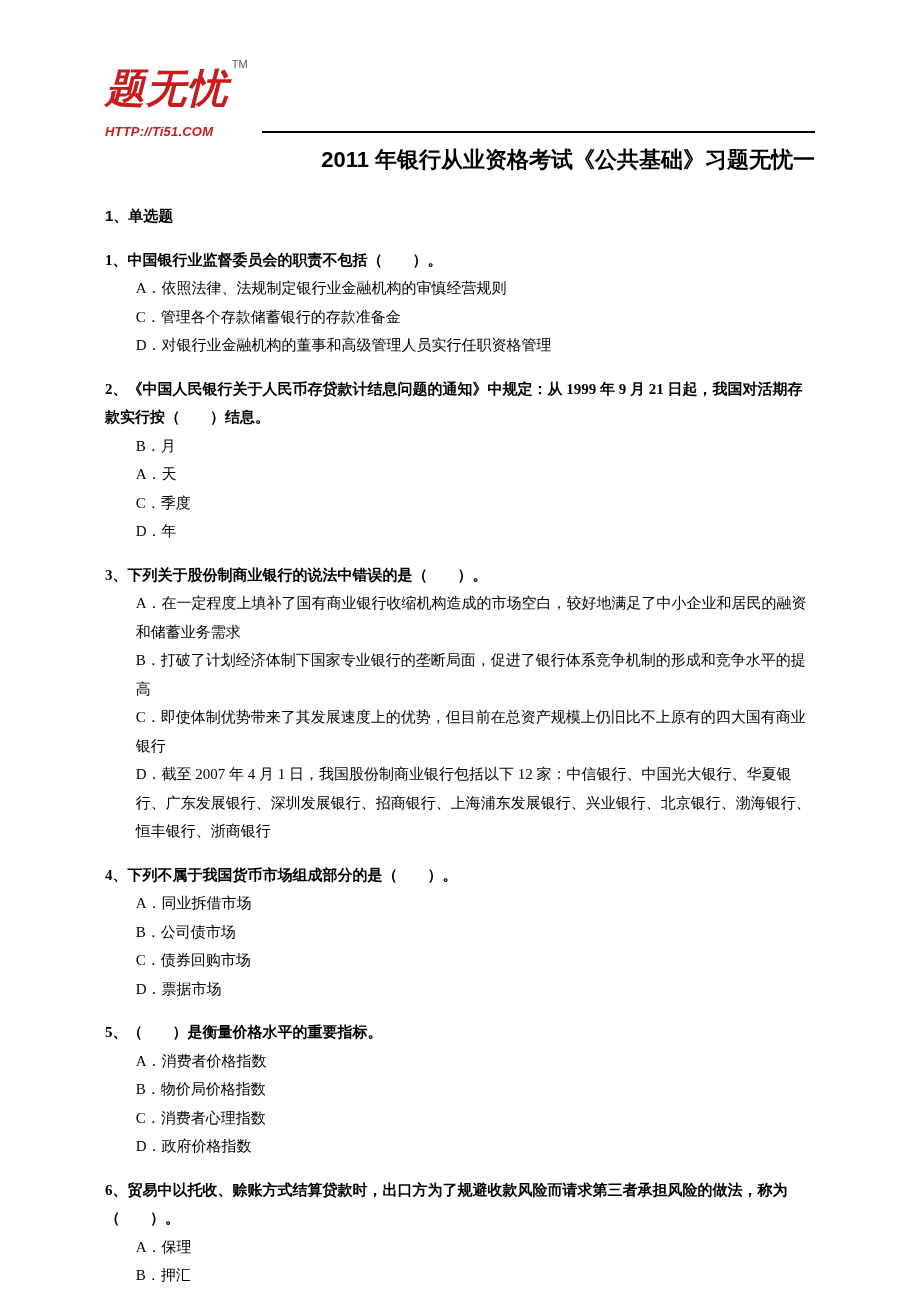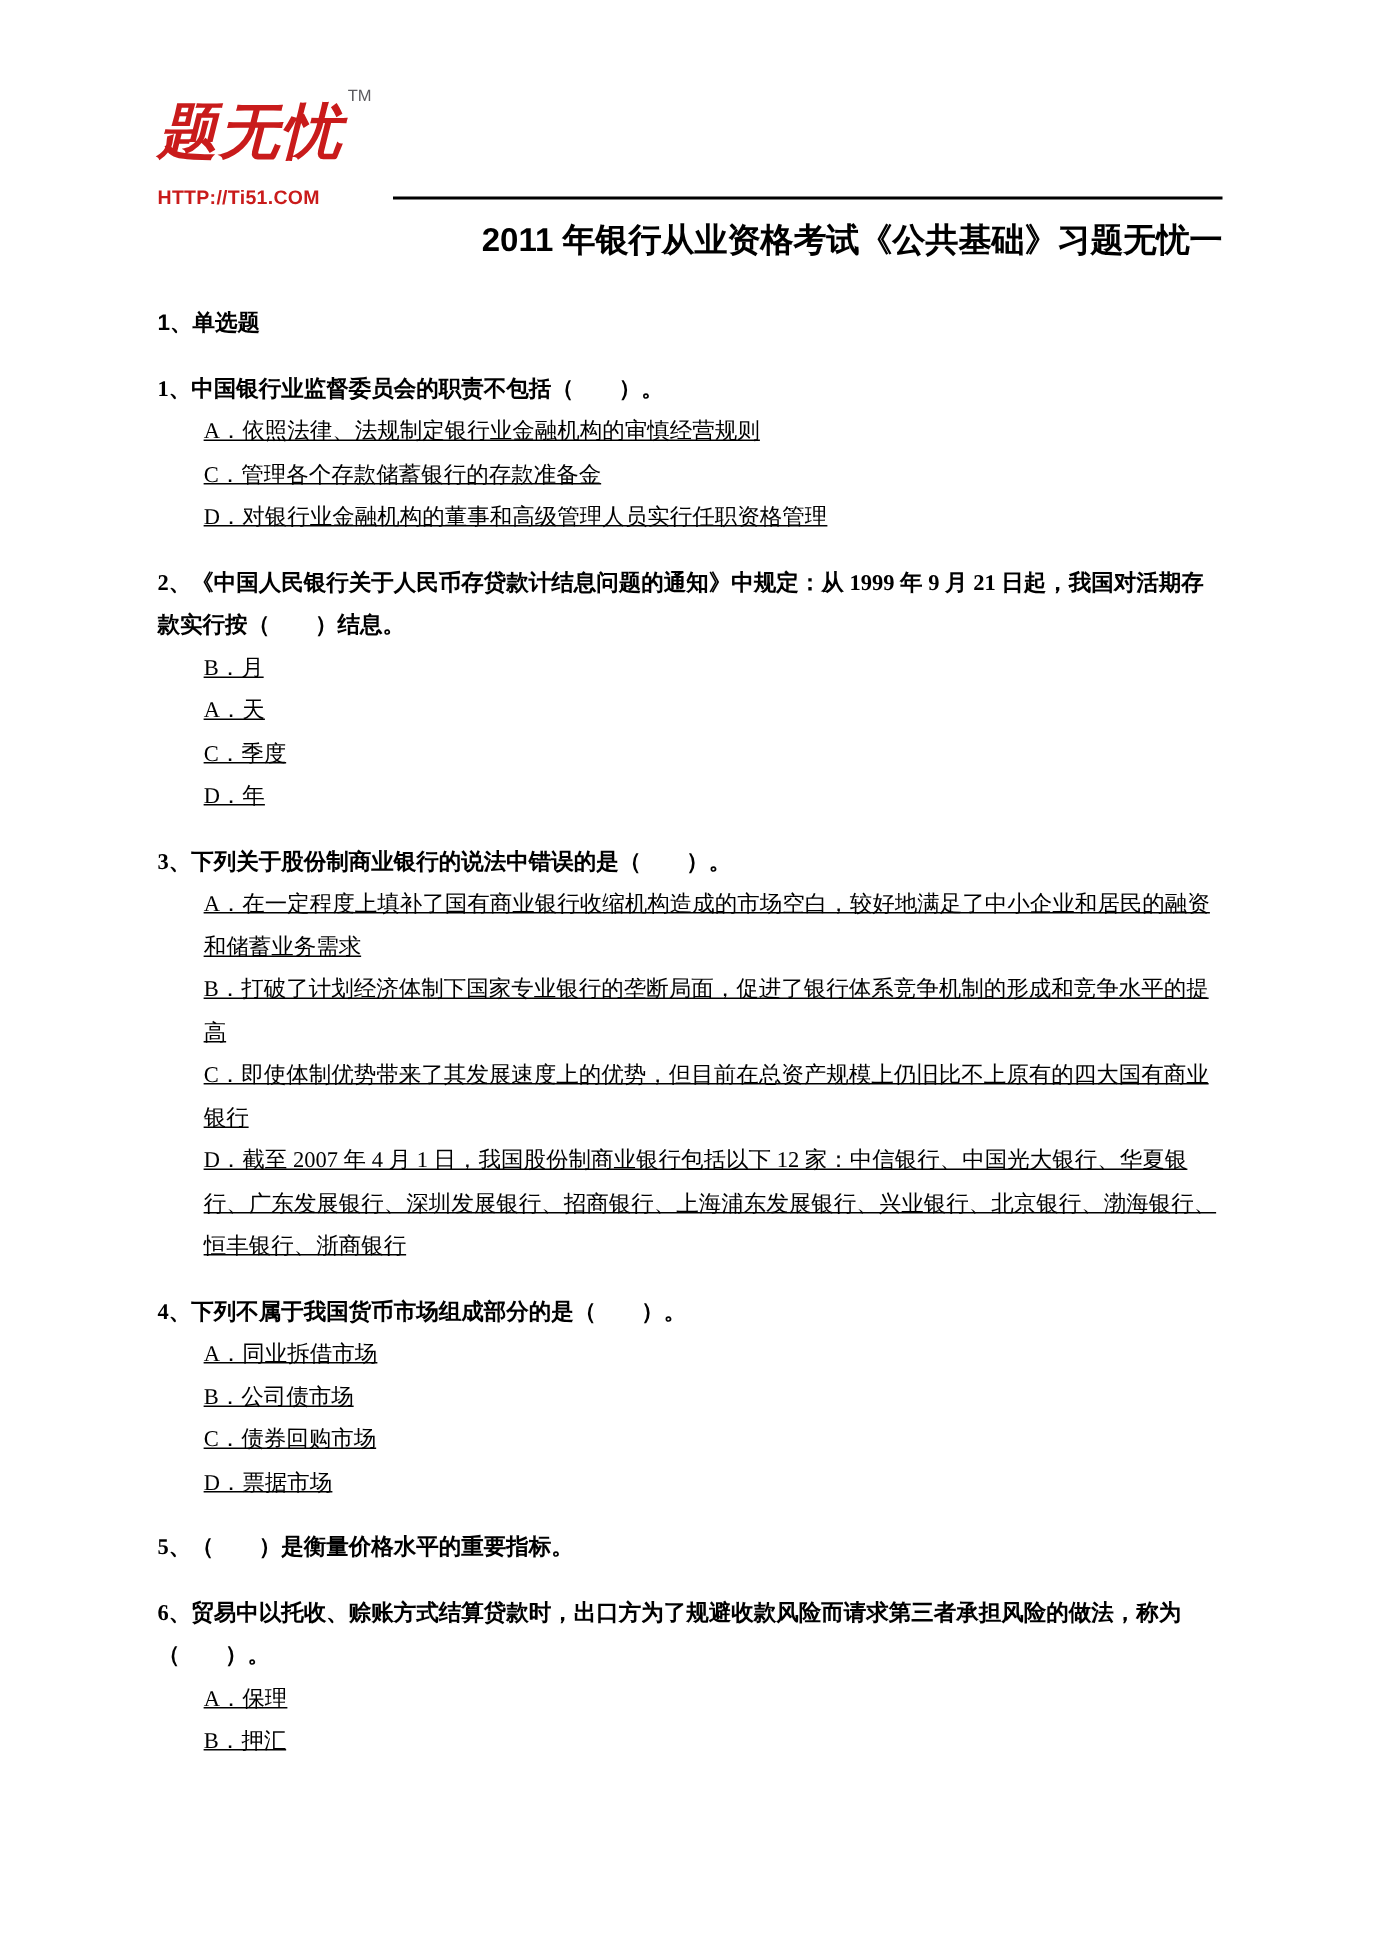--- a/index.html
+++ b/index.html
@@ -38,20 +38,21 @@
       position: relative;
       top: 4px;
       font-style: normal;
       font-family: Arial, sans-serif;
     }
     .logo-url {
       font-family: Arial, sans-serif;
       font-size: 13px;
       color: #c91b1b;
       font-weight: bold;
+      font-style: italic;
       letter-spacing: 0.2px;
       margin-top: -6px;
     }
     .sep {
       border-top: 2px solid #000;
       margin-left: 157px;
       margin-right: 0;
       margin-top: -16px;
     }
     .title {
@@ -69,21 +70,20 @@
     }
     .question {
       margin-bottom: 14px;
     }
     .q-stem {
       margin-bottom: 0px;
       font-weight: bold;
     }
     .options {
       padding-left: 2.05em;
-      text-decoration: underline;
     }
     .opt {
       margin: 0;
     }
     .q3 .options .opt {
       margin-bottom: 0;
     }
   </style>
 </head>
 <body>
@@ -137,20 +137,26 @@
     <div class="options">
       <p class="opt">A．同业拆借市场</p>
       <p class="opt">B．公司债市场</p>
       <p class="opt">C．债券回购市场</p>
       <p class="opt">D．票据市场</p>
     </div>
   </div>
 
   <div class="question">
     <p class="q-stem">5、（　　）是衡量价格水平的重要指标。</p>
+    <div class="options">
+      <p class="opt">A．消费者价格指数</p>
+      <p class="opt">B．物价局价格指数</p>
+      <p class="opt">C．消费者心理指数</p>
+      <p class="opt">D．政府价格指数</p>
+    </div>
   </div>
 
   <div class="question">
     <p class="q-stem">6、贸易中以托收、赊账方式结算贷款时，出口方为了规避收款风险而请求第三者承担风险的做法，称为（　　）。</p>
     <div class="options">
       <p class="opt">A．保理</p>
       <p class="opt">B．押汇</p>
 
     </div>
   </div>

